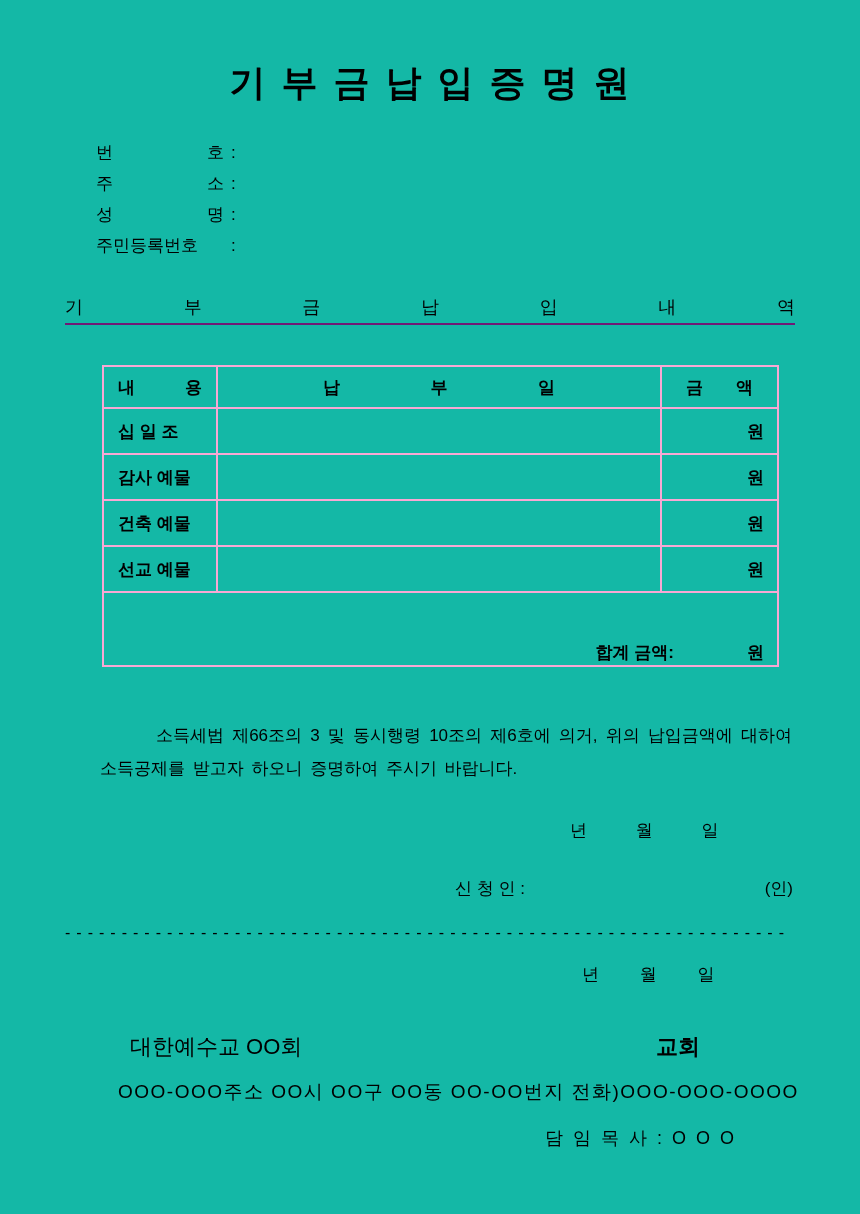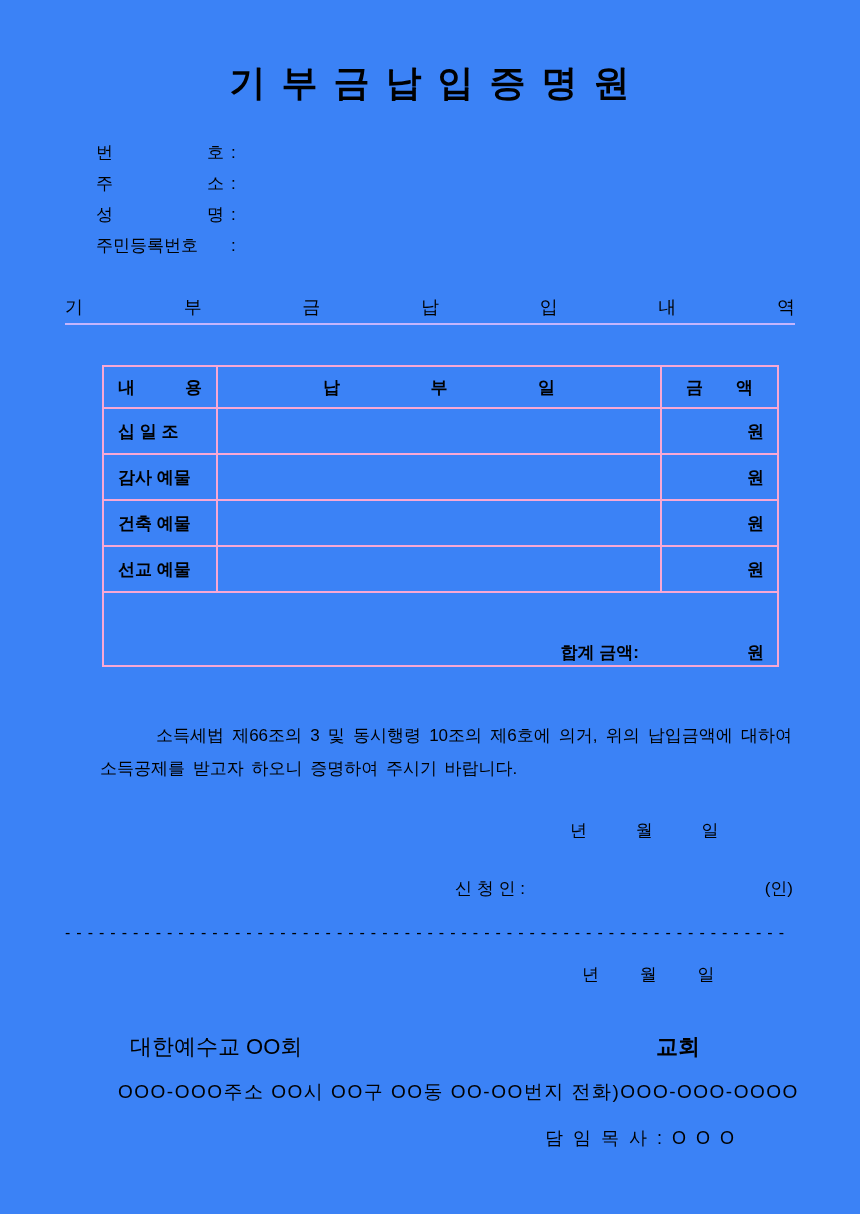--- a/index.html
+++ b/index.html
@@ -1,21 +1,21 @@
 <!DOCTYPE html>
 <html><head>
 <meta charset="utf-8">
 <style>
   html, body { margin: 0; padding: 0; background: #ffffff; }
   .page {
     position: relative;
     width: 860px;
     height: 1214px;
     margin: 0 auto;
-    background: #3b82f6;
+    background: #14b8a6;
     color: #000000;
     font-family: "Liberation Sans", "DejaVu Sans", sans-serif;
     box-sizing: border-box;
     padding: 0 65px;
     overflow: hidden;
   }
   .title {
     margin: 0;
     padding-top: 62px;
     text-align: center;
@@ -34,21 +34,21 @@
     text-align: justify;
     text-align-last: justify;
   }
   .info-colon { margin-left: 7px; }
   .info-value { margin-left: 10px; flex: 1; }
 
   .section-heading {
     margin-top: 30px;
     font-size: 18px;
     padding-bottom: 4px;
-    border-bottom: 2px solid #c4b5fd;
+    border-bottom: 2px solid #701a75;
     text-align: justify;
     text-align-last: justify;
     white-space: nowrap;
   }
 
   .don-table {
     margin-top: 40px;
     margin-left: 37px;
     width: 675px;
     border-collapse: collapse;
@@ -60,21 +60,21 @@
   .col-date   { width: 444px; border-radius: 10px; }
   .col-amount { width: 117px; }
   .don-table thead th { height: 40px; }
   th.col-item   { padding: 0 14px;  text-align: justify; text-align-last: justify; }
   th.col-date   { padding: 0 105px; text-align: justify; text-align-last: justify; }
   th.col-amount { padding: 0 24px;  text-align: justify; text-align-last: justify; border-radius: 10px; }
   td.cell-item   { height: 42px; padding-left: 14px; }
   td.cell-date   { height: 42px; }
   td.cell-amount { height: 42px; text-align: right; padding-right: 13px; }
   td.cell-total  { height: 43px; padding-right: 13px; }
-  .total-flex { display: flex; justify-content: flex-end; align-items: center; gap: 108px; margin-top: 47px; }
+  .total-flex { display: flex; justify-content: flex-end; align-items: center; gap: 73px; margin-top: 47px; }
 
   .statement {
     margin-top: 52px;
     margin-left: 35px;
     width: 692px;
     font-size: 17px;
     line-height: 33px;
     text-indent: 56px;
     text-align: justify;
     text-align-last: left;

